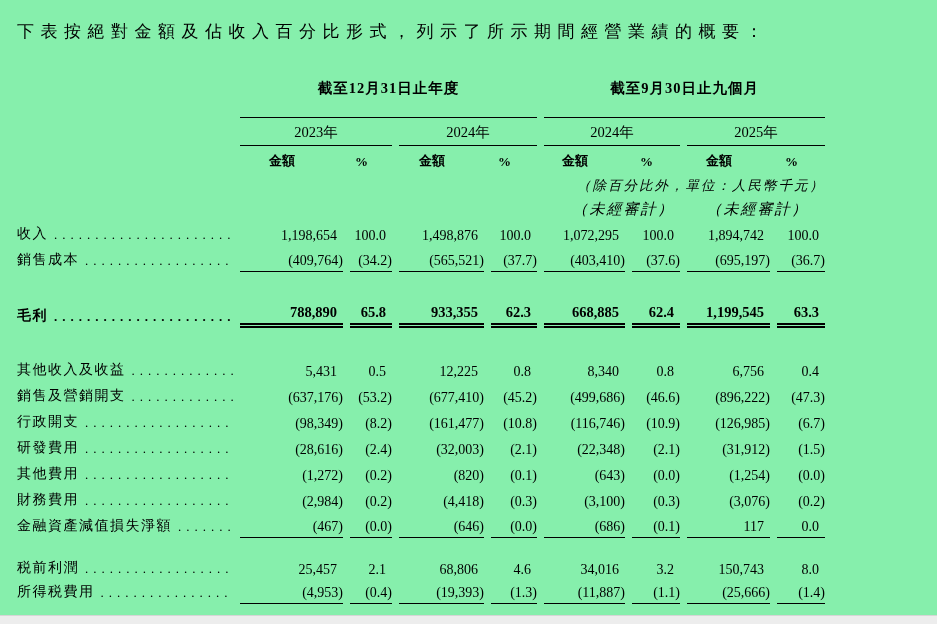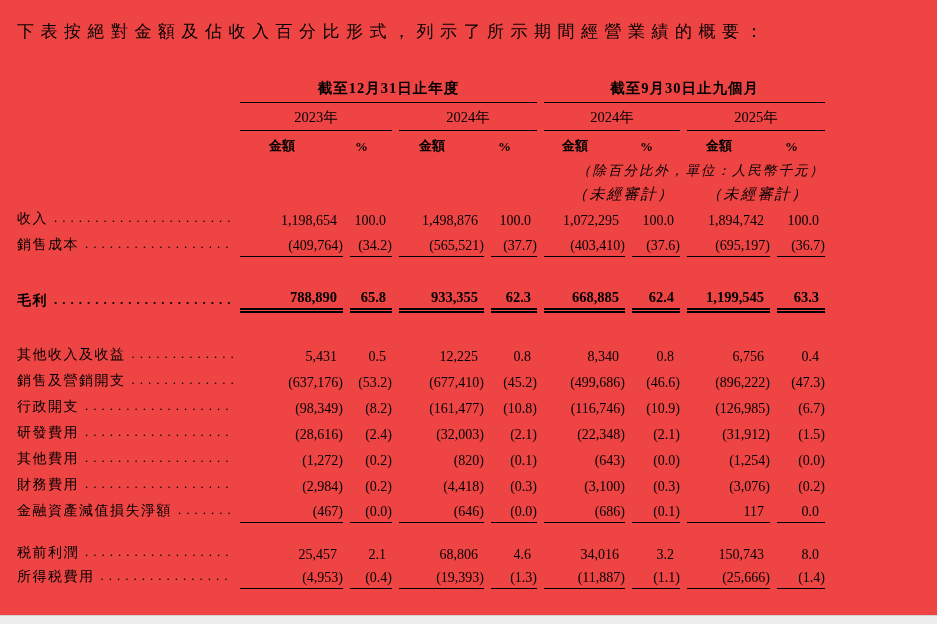--- a/index.html
+++ b/index.html
@@ -1,20 +1,20 @@
 <!DOCTYPE html>
 <html><head>
 <meta charset="utf-8">
 <style>
   * { margin:0; padding:0; box-sizing:border-box; }
   html,body { background:#ffffff; }
   .page {
     position:relative;
     width:937px; height:624px;
-    background:#ef4444;
+    background:#86efac;
     overflow:hidden;
     font-family:"Liberation Serif","DejaVu Serif",serif;
     color:#000;
   }
   .intro {
     margin:20px 0 0 17px;
     font-size:17px;
     letter-spacing:6.5px;
     white-space:nowrap;
   }
@@ -44,21 +44,21 @@
   tr.r-note  { height:24px; }
   tr.r-unaud { height:24px; }
 
   td.grp-cell { padding-left:7px; }
   .grp {
     border-bottom:1.5px solid #000;
     text-align:center;
     font-weight:bold;
     font-size:14.5px;
     letter-spacing:1px;
-    padding-bottom:4px;
+    padding-bottom:19px;
   }
   td.yr-cell { padding-left:7px; }
   .yr {
     border-bottom:1.5px solid #000;
     text-align:center;
     font-weight:normal;
     font-size:14.5px;
     padding-bottom:3px;
   }
   td.c-amt, td.c-pct {
@@ -88,21 +88,21 @@
   td.unaud.first  { padding-left:30px; }
   td.unaud.second { padding-left:10px; }
 
   
   tbody tr { height:26px; }
   tbody tr.sp { height:auto; }
   tbody tr.r-gross { height:30px;margin-left:32px; }
   tbody tr:nth-last-child(1), tbody tr:nth-last-child(2) { height:24px; }
 
   td.lbl-cell { vertical-align:bottom; }
-  .lrow { display:flex; align-items:flex-start; padding-bottom:3px; }
+  .lrow { display:flex; align-items:flex-end; padding-bottom:3px; }
   .lbl {
     font-size:14px;
     letter-spacing:1.5px;
     white-space:nowrap;
   }
   .leader {
     flex:1;
     overflow:hidden;
     white-space:nowrap;
     margin-left:6px;

